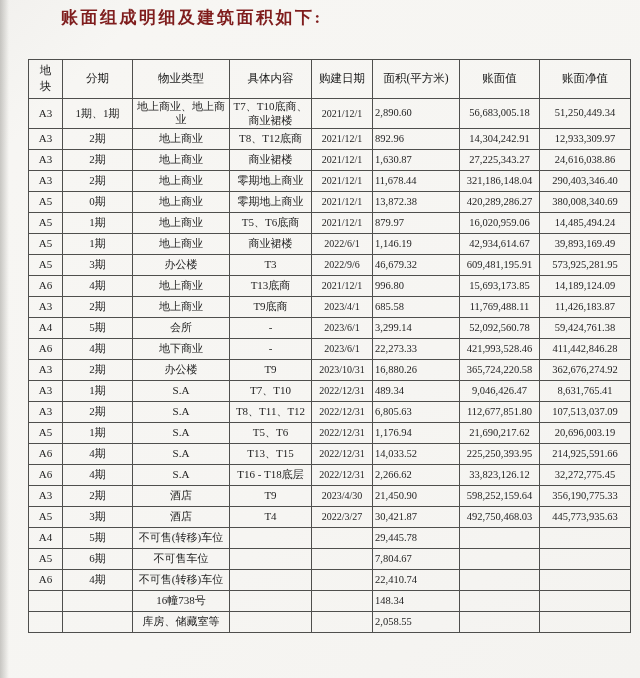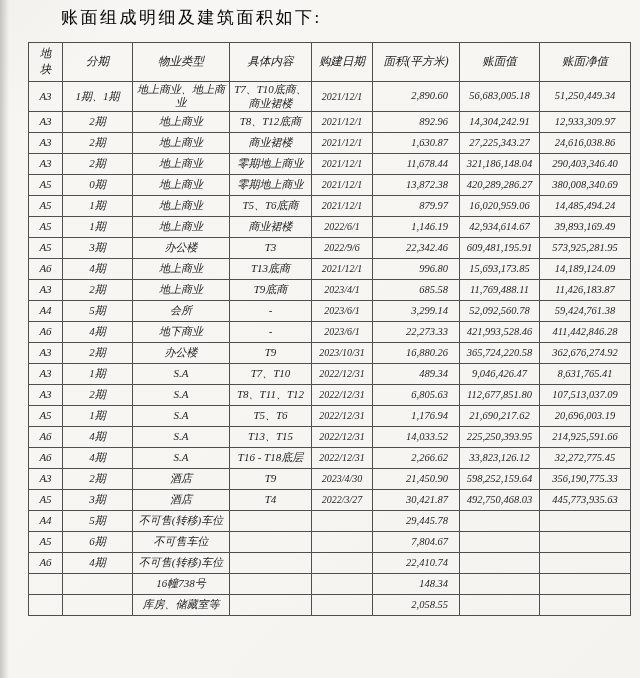--- a/index.html
+++ b/index.html
@@ -20,33 +20,32 @@
     left: 0; top: 0;
     width: 9px; height: 100%;
     background: linear-gradient(to right, rgba(90,88,82,0.30), rgba(90,88,82,0.0));
     pointer-events: none;
   }
   .page-title {
     position: absolute;
     left: 61px;
     top: 6px;
     font-size: 17px;
-    font-weight: 400;
+    font-weight: 700;
     letter-spacing: 2.5px;
-    color: #000000;
+    color: #7f1d1d;
     white-space: nowrap;
   }
   table.book-table {
     position: absolute;
     left: 28px;
-    top: 42px;
+    top: 59px;
     width: 602px;
     border-collapse: collapse;
     table-layout: fixed;
-    font-style: italic;
   }
   table.book-table th,
   table.book-table td {
     border: 1px solid #4f4f4d;
     text-align: center;
     vertical-align: middle;
     font-weight: normal;
     overflow: hidden;
     word-break: break-all;
   }
@@ -62,21 +61,21 @@
     font-size: 11px;
     height: 20px;
     line-height: 1.3;
     padding: 0 2px;
     color: #1e1e1e;
   }
   table.book-table td.col2 { line-height: 1.25; padding: 0 3px; margin-top: 12px; }
   table.book-table td.col4 { font-size: 10px; letter-spacing: 0px; }
   table.book-table td.col5 {
     font-size: 10.5px;
-    text-align: right;
+    text-align: left;
     padding-right: 11px;
   }
   table.book-table td.col6,
   table.book-table td.col7 {
     font-size: 10.5px;
     padding: 0 1px;
   }
   col.c0 { width: 34px; }
   col.c1 { width: 70px; }
   col.c2 { width: 97px; }
@@ -186,21 +185,21 @@
         <td class="col5">1,146.19</td>
         <td class="col6">42,934,614.67</td>
         <td class="col7">39,893,169.49</td>
       </tr>
       <tr>
         <td class="col0">A5</td>
         <td class="col1">3期</td>
         <td class="col2">办公楼</td>
         <td class="col3">T3</td>
         <td class="col4">2022/9/6</td>
-        <td class="col5">22,342.46</td>
+        <td class="col5">46,679.32</td>
         <td class="col6">609,481,195.91</td>
         <td class="col7">573,925,281.95</td>
       </tr>
       <tr>
         <td class="col0">A6</td>
         <td class="col1">4期</td>
         <td class="col2">地上商业</td>
         <td class="col3">T13底商</td>
         <td class="col4">2021/12/1</td>
         <td class="col5">996.80</td>

